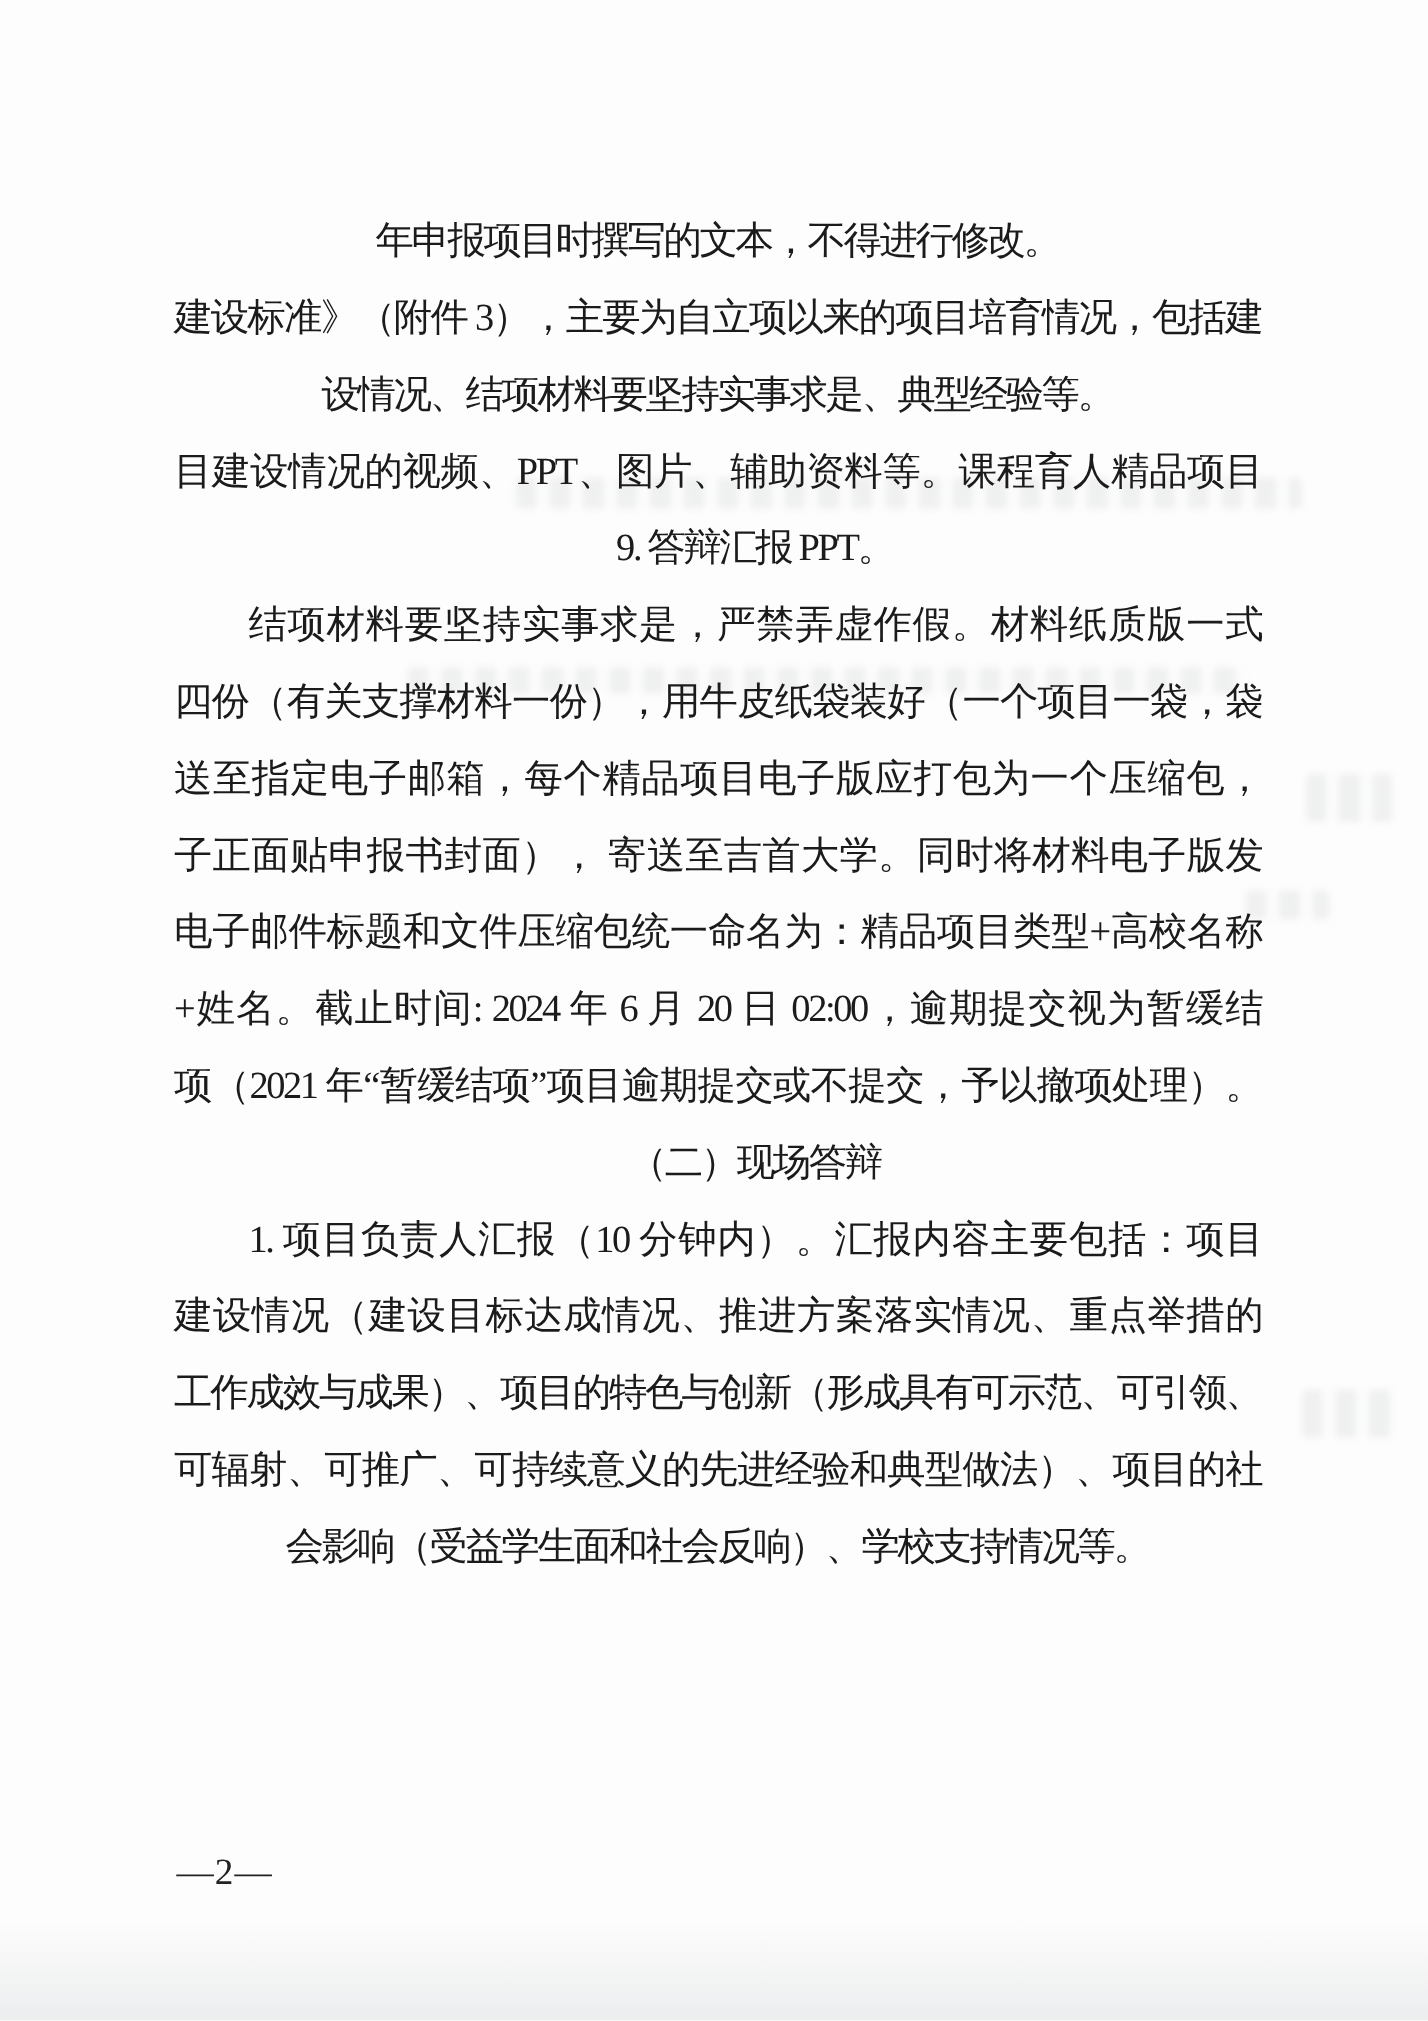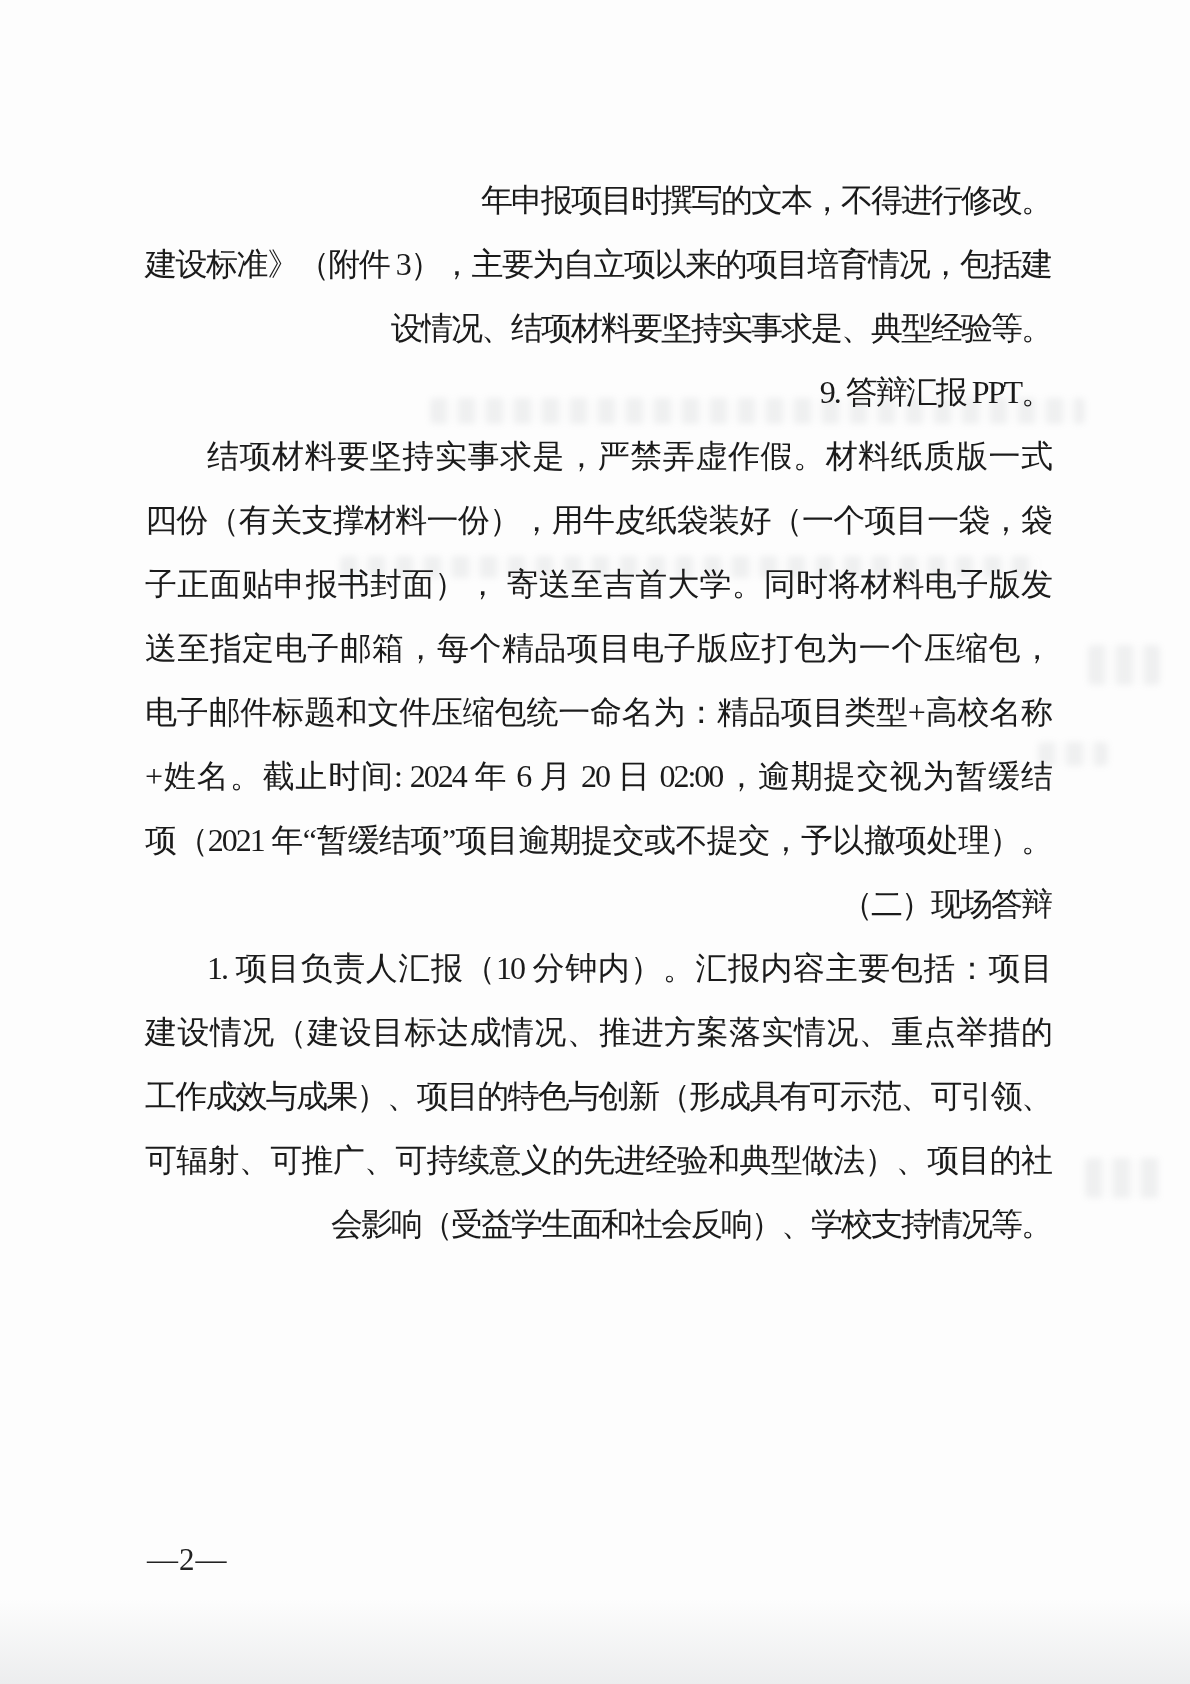--- a/index.html
+++ b/index.html
@@ -21,21 +21,21 @@
     position: absolute;
     left: 145px;
     top: 168px;
     width: 906px;
   }
   .line {
     height: 64px;
     line-height: 64px;
     font-size: 32px;
     letter-spacing: -2px;
-    text-align: right;
+    text-align: center;
     word-break: keep-all;
     white-space: nowrap;
   }
   .line.fill {
     white-space: normal;
     text-align: justify;
     text-align-last: justify;
   }
   .line.indent {
     text-indent: 62px;
@@ -80,25 +80,26 @@
   <div class="ghost" style="left:340px; top:556px; width:700px; height:22px;"></div>
   <div class="ghost" style="left:1088px; top:645px; width:72px; height:40px;"></div>
   <div class="ghost" style="left:1038px; top:742px; width:70px; height:24px;"></div>
   <div class="ghost" style="left:1085px; top:1158px; width:75px; height:40px;"></div>
   <div class="bottom-wash"></div>
 
   <div class="text-block">
     <div class="line">年申报项目时撰写的文本，不得进行修改。</div>
     <div class="line fill">建设标准》（附件 3），主要为自立项以来的项目培育情况，包括建</div>
     <div class="line">设情况、结项材料要坚持实事求是、典型经验等。</div>
+    <div class="line fill">目建设情况的视频、PPT、图片、辅助资料等。课程育人精品项目</div>
     <div class="line indent">9. 答辩汇报 PPT。</div>
     <div class="line indent fill">结项材料要坚持实事求是，严禁弄虚作假。材料纸质版一式</div>
     <div class="line fill">四份（有关支撑材料一份），用牛皮纸袋装好（一个项目一袋，袋</div>
+    <div class="line fill">送至指定电子邮箱，每个精品项目电子版应打包为一个压缩包，</div>
     <div class="line fill">子正面贴申报书封面）， 寄送至吉首大学。同时将材料电子版发</div>
-    <div class="line fill">送至指定电子邮箱，每个精品项目电子版应打包为一个压缩包，</div>
     <div class="line fill">电子邮件标题和文件压缩包统一命名为：精品项目类型+高校名称</div>
     <div class="line fill">+姓名。截止时间: 2024 年 6 月 20 日 02:00，逾期提交视为暂缓结</div>
     <div class="line fill">项（2021 年“暂缓结项”项目逾期提交或不提交，予以撤项处理）。</div>
     <div class="line indent">（二）现场答辩</div>
     <div class="line indent fill">1. 项目负责人汇报（10 分钟内）。汇报内容主要包括：项目</div>
     <div class="line fill">建设情况（建设目标达成情况、推进方案落实情况、重点举措的</div>
     <div class="line fill">工作成效与成果）、项目的特色与创新（形成具有可示范、可引领、</div>
     <div class="line fill">可辐射、可推广、可持续意义的先进经验和典型做法）、项目的社</div>
     <div class="line">会影响（受益学生面和社会反响）、学校支持情况等。</div>
   </div>

